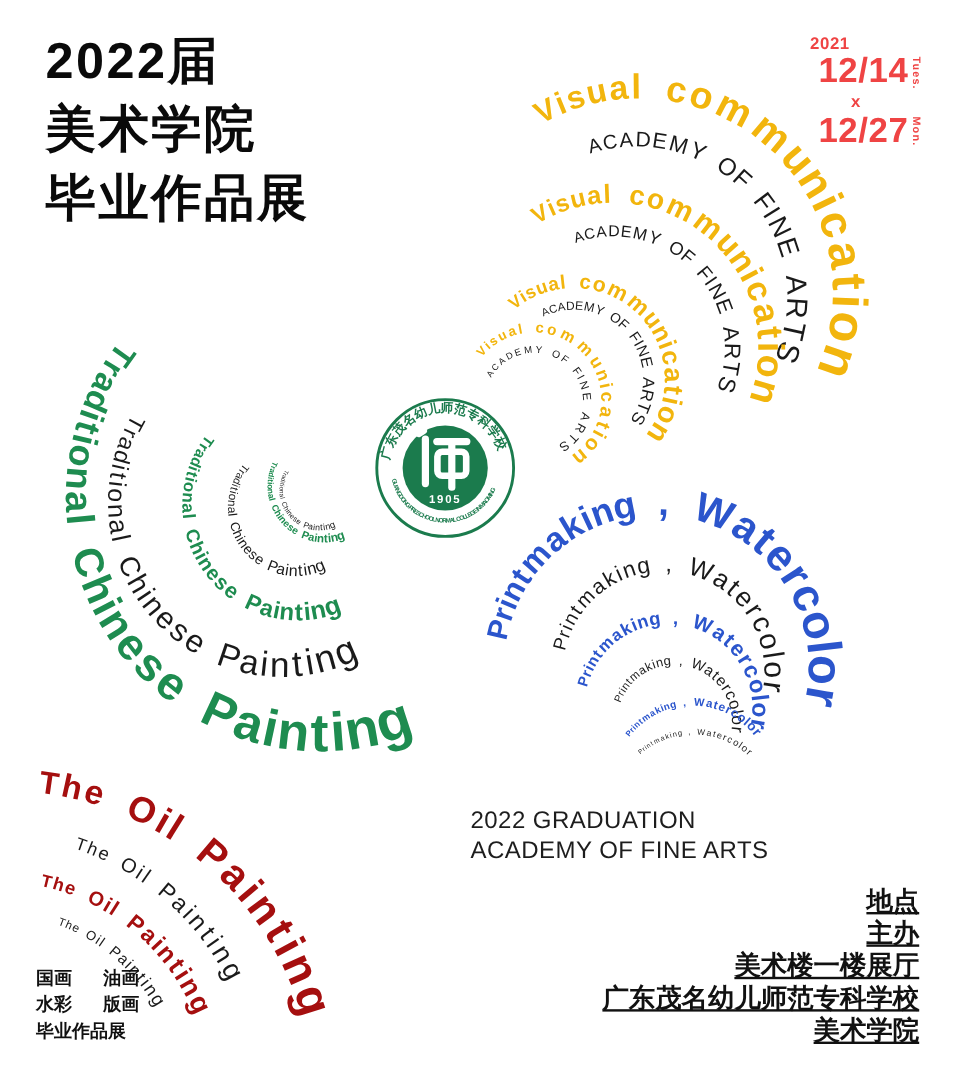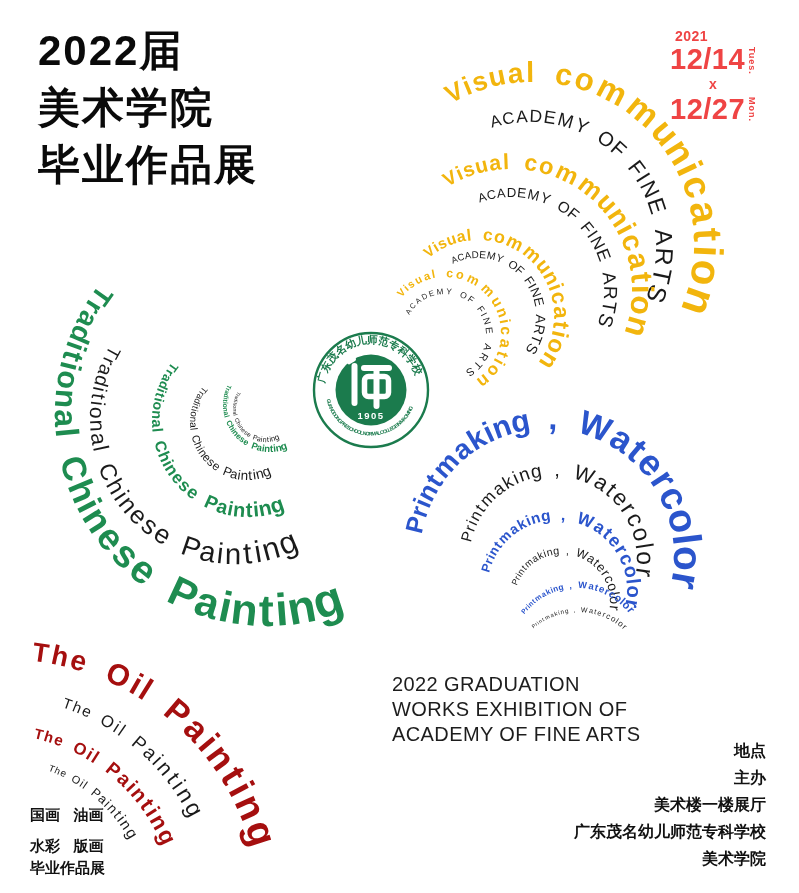--- a/index.html
+++ b/index.html
@@ -4,29 +4,29 @@
 <style>
   html,body{margin:0;padding:0;background:#ffffff;}
   .poster{position:relative;width:799px;height:893px;background:#fff;overflow:hidden;
           font-family:"Liberation Sans",sans-serif;color:#111;}
   .arc-svg{position:absolute;left:0;top:0;width:799px;height:893px;}
   .title{position:absolute;left:38px;top:22px;font-size:42px;font-weight:700;
          line-height:57px;letter-spacing:2px;color:#0a0a0a;}
   .dates{position:absolute;left:670px;top:28px;color:#ef4444;}
   .date-year{font-size:14px;font-weight:800;margin-left:5px;letter-spacing:.5px;}
   .date-row{display:flex;align-items:flex-start;}
-  .date-num{font-size:29px;font-weight:800;line-height:1.05;letter-spacing:.5px;}
+  .date-num{font-size:29px;font-weight:800;line-height:1.05;letter-spacing:.5px;margin-left:12px;}
   .date-day{writing-mode:vertical-rl;font-size:9px;font-weight:700;margin:3px 0 0 2px;letter-spacing:1px;}
   .date-x{font-size:14px;font-weight:700;width:86px;text-align:center;line-height:1.2;margin:1px 0;}
   .footer-en{position:absolute;left:392px;top:672px;font-size:20px;line-height:25px;
              letter-spacing:.4px;color:#1d1d1d;}
-  .info-right{position:absolute;right:33px;top:737px;text-align:right;font-size:16px;
-              line-height:27px;font-weight:600;color:#111;}
+  .info-right{position:absolute;right:33px;top:737px;text-align:right;font-size:22px;
+              line-height:27px;font-weight:600;color:#111;text-decoration:underline;}
   .majors{position:absolute;left:30px;top:806px;font-size:15px;font-weight:600;color:#111;}
-  .majors-grid{display:grid;grid-template-columns:auto auto;column-gap:26px;row-gap:3px;gap:12px;}
+  .majors-grid{display:grid;grid-template-columns:auto auto;column-gap:26px;row-gap:3px;}
   .majors-bottom{margin-top:3px;}
 </style>
 </head>
 <body>
 
 <div class="poster">
 
   <svg class="arc-svg" viewBox="0 0 799 893" xmlns="http://www.w3.org/2000/svg">
     <defs>
       <path id="ring-top" d="M 324.5 383.5 A 47 47 0 0 1 417.5 383.5"></path>
@@ -606,21 +606,20 @@
     </div>
     <div class="date-x">x</div>
     <div class="date-row">
       <span class="date-num">12/27</span>
       <span class="date-day">Mon.</span>
     </div>
   </div>
 
   <div class="footer-en">
     <div>2022 GRADUATION</div>
-    <div>WORKS EXHIBITION OF</div>
     <div>ACADEMY OF FINE ARTS</div>
   </div>
 
   <div class="info-right">
     <div>地点</div>
     <div>主办</div>
     <div>美术楼一楼展厅</div>
     <div>广东茂名幼儿师范专科学校</div>
     <div>美术学院</div>
   </div>

